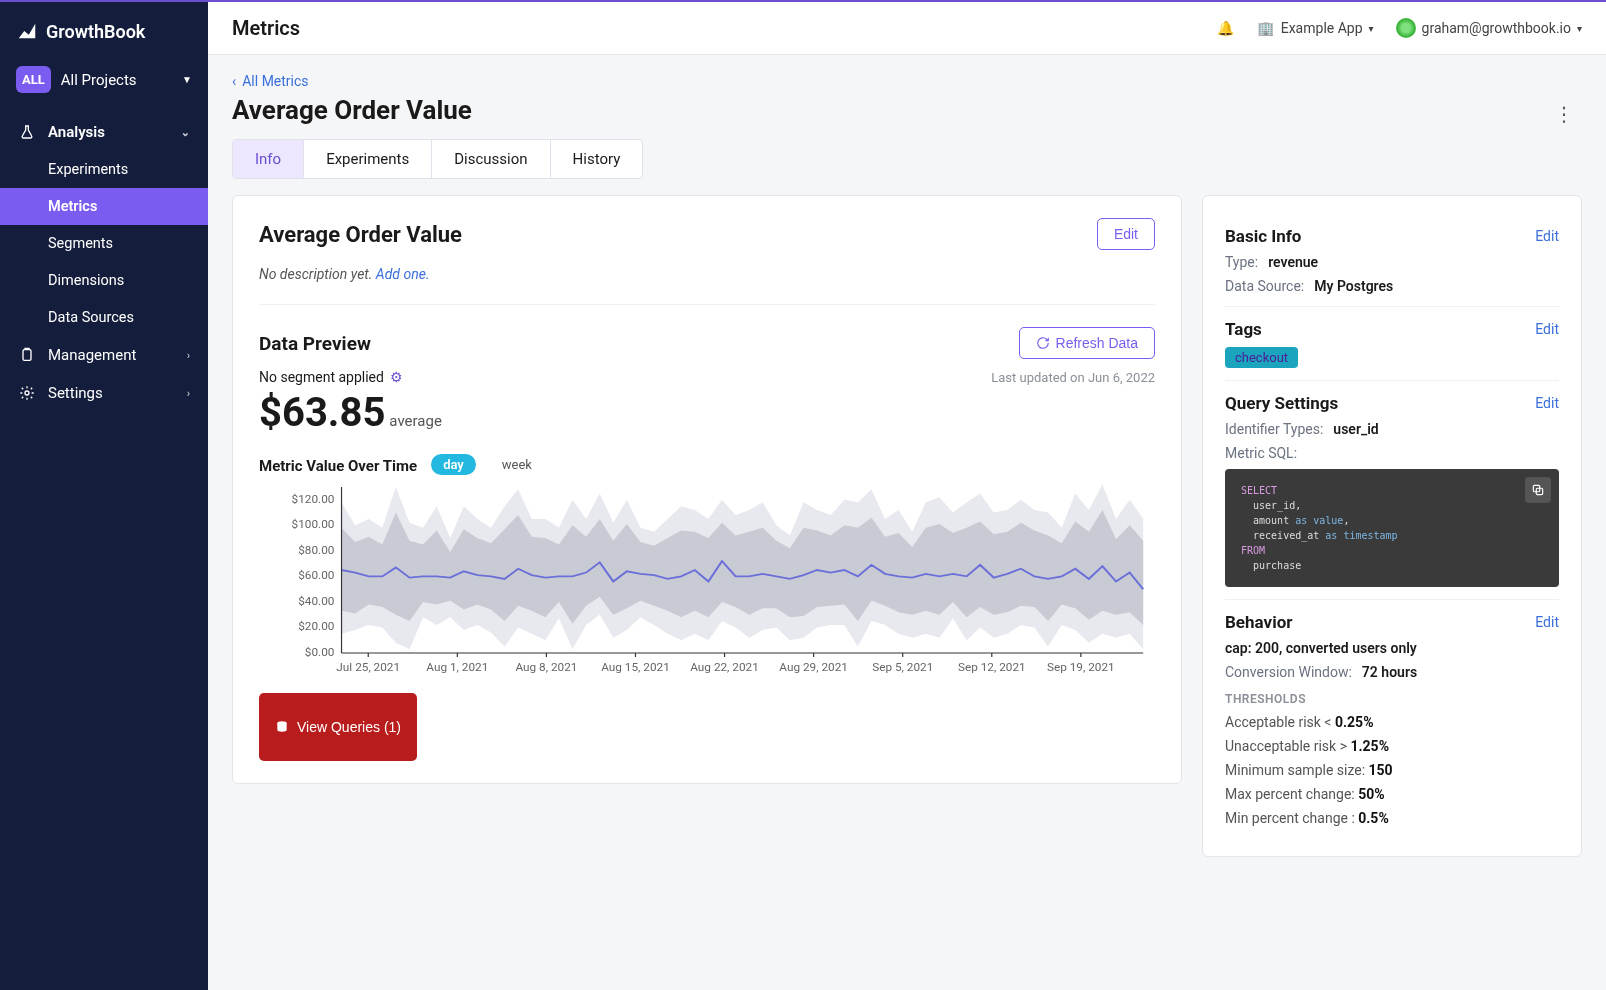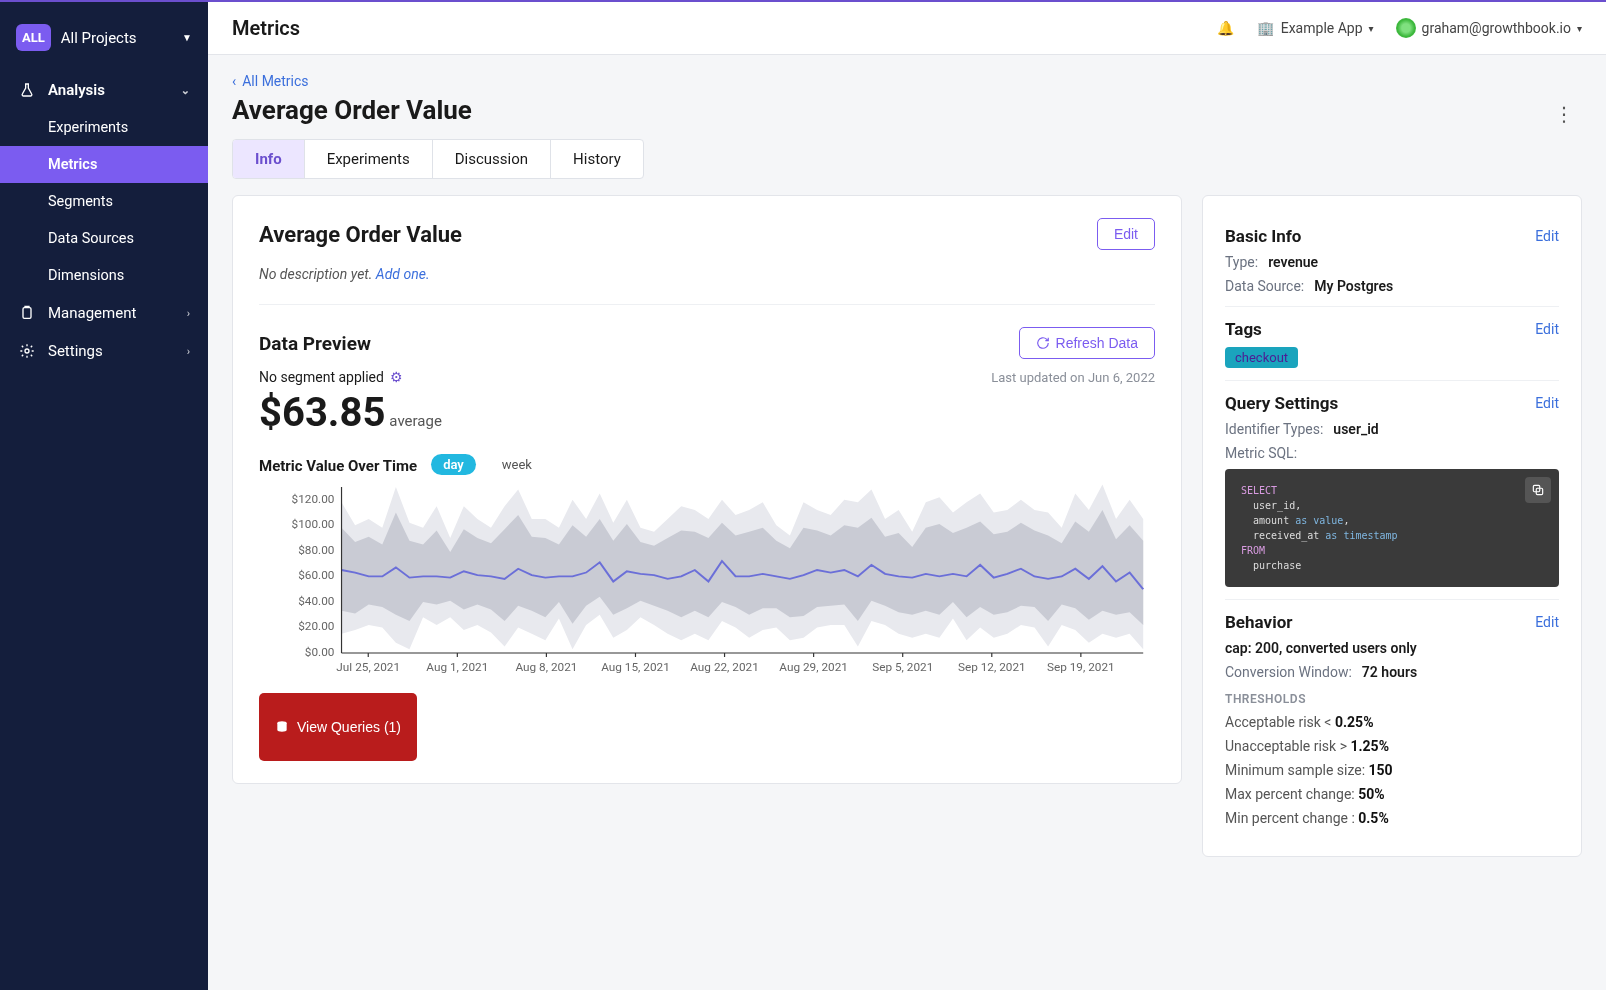--- a/index.html
+++ b/index.html
@@ -25,21 +25,21 @@
 .org-sel, .user-sel { display: flex; align-items: center; gap: 6px; cursor: pointer; font-size: 14px; }
 .avatar { width: 20px; height: 20px; border-radius: 50%; background: radial-gradient(circle, #7fe07f 30%, #3db83d 60%); }
 .content { padding: 18px 24px; }
 .breadcrumb { color: #3b6fdc; font-size: 14px; display: flex; align-items: center; gap: 6px; cursor: pointer; }
 .page-title-row { display: flex; align-items: center; }
 .page-title { font-size: 26px; font-weight: 700; margin: 6px 0 14px; flex: 1; }
 .kebab { font-size: 20px; color: #555; cursor: pointer; padding: 4px 8px; }
 .tabs { display: flex; border: 1px solid #dfe2e8; border-radius: 4px; overflow: hidden; width: fit-content; background: #fff; }
 .tab { padding: 10px 22px; border-right: 1px solid #dfe2e8; cursor: pointer; font-size: 15px; }
 .tab:last-child { border-right: none; }
-.tab.active { background: #ece6ff; color: #6b4fce; font-weight: 700; }
+.tab.active { background: #ece6ff; color: #6b4fce; font-weight: 400; }
 .cols { display: flex; gap: 20px; margin-top: 16px; align-items: flex-start; }
 .card { background: #fff; border: 1px solid #e3e5ea; border-radius: 6px; padding: 22px 26px; }
 .left-card { flex: 1; }
 .right-card { width: 380px; padding: 18px 22px; }
 .card-title-row { display: flex; align-items: center; margin-bottom: 10px; }
 .card-title { font-size: 22px; font-weight: 700; flex: 1; }
 .edit-link { color: #3b6fdc; font-size: 14px; cursor: pointer; }
 .btn-outline { border: 1px solid #7b5cf0; color: #7b5cf0; background: #fff; padding: 7px 16px; border-radius: 5px; cursor: pointer; font-size: 14px; display: inline-flex; align-items: center; gap: 6px; }
 .desc-empty { color: #555; font-style: italic; padding: 6px 0 22px; border-bottom: 1px solid #eef0f3; margin-bottom: 22px; }
 .desc-empty a { color: #3b6fdc; cursor: pointer; }
@@ -74,20 +74,26 @@
 .thresh-label { font-size: 12px; letter-spacing: .5px; color: #8a8f99; font-weight: 600; margin-top: 12px; }
 .thresh-row { margin-top: 8px; font-size: 14px; color: #555; }
 .thresh-row b { color: #111; }
 .axis-label { font-size: 10px; fill: #666; }
 </style>
 </head>
 <body>
 
 <div class="app">
   <aside class="sidebar">
+    <div class="logo">
+      <svg class="logo-icon" viewBox="0 0 24 24">
+          <path fill="#fff" d="M3 20 L9 12 L14 16 L21 4 L21 20 Z"></path>
+        </svg>
+      <span>GrowthBook</span>
+    </div>
     <div class="project-pill">
       <span class="project-badge">ALL</span>
       <span class="project-label">All Projects</span>
       <span class="caret">▼</span>
     </div>
 
 
     <div class="nav-item bold">
       <span class="icon">
           <svg width="16" height="16" viewBox="0 0 24 24" fill="none" stroke="#fff" stroke-width="2">
@@ -101,24 +107,24 @@
       <div class="nav-item">
           <span>Experiments</span>
         </div>
       <div class="nav-item active bold">
           <span>Metrics</span>
         </div>
       <div class="nav-item">
           <span>Segments</span>
         </div>
       <div class="nav-item">
+          <span>Dimensions</span>
+        </div>
+      <div class="nav-item">
           <span>Data Sources</span>
-        </div>
-      <div class="nav-item">
-          <span>Dimensions</span>
         </div>
     </div>
 
     <div class="nav-item">
       <span class="icon">
           <svg width="16" height="16" viewBox="0 0 24 24" fill="none" stroke="#fff" stroke-width="2">
             <rect x="6" y="4" width="12" height="16" rx="2"></rect>
             <path d="M9 4V2h6v2"></path>
           </svg>
         </span>

